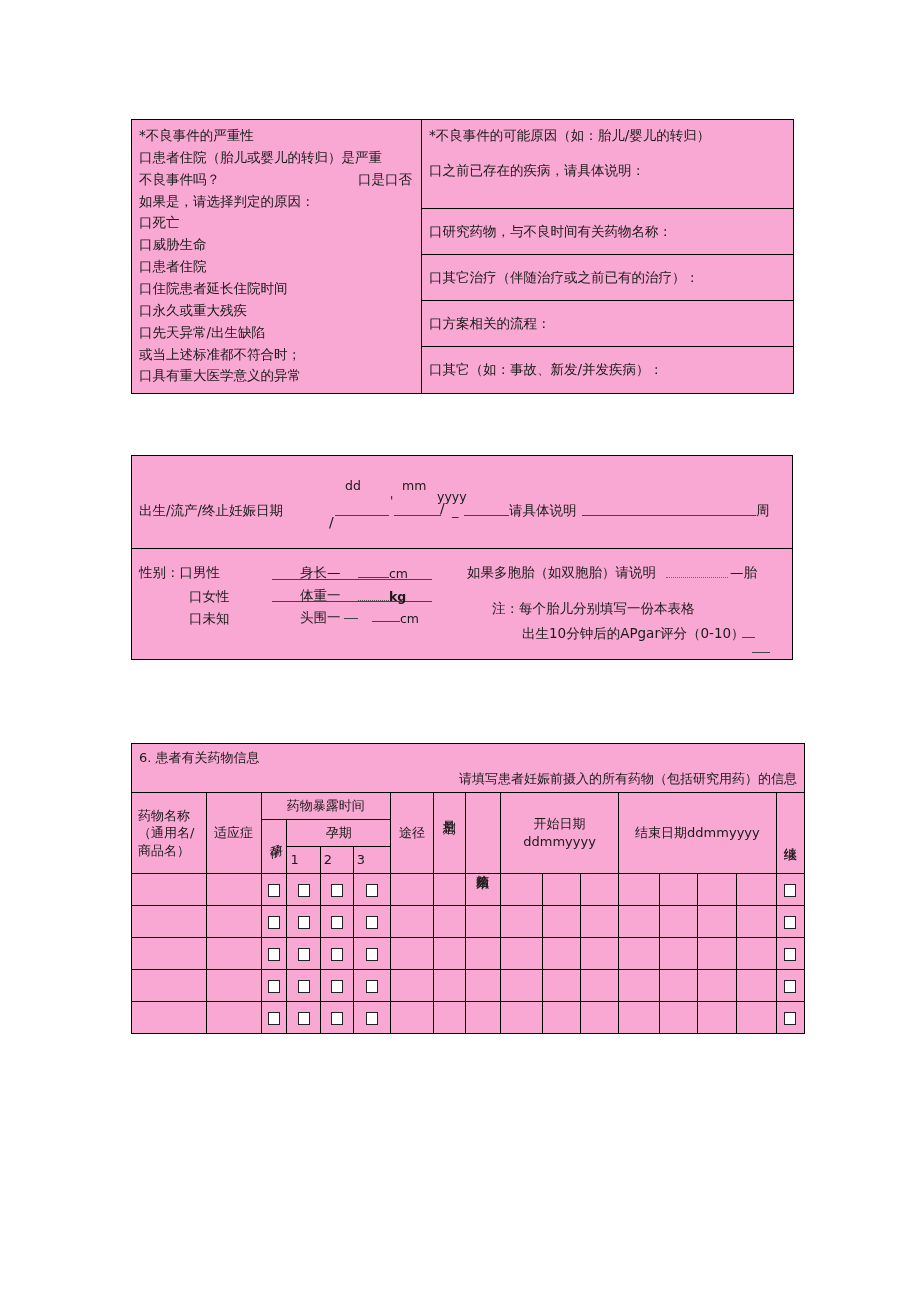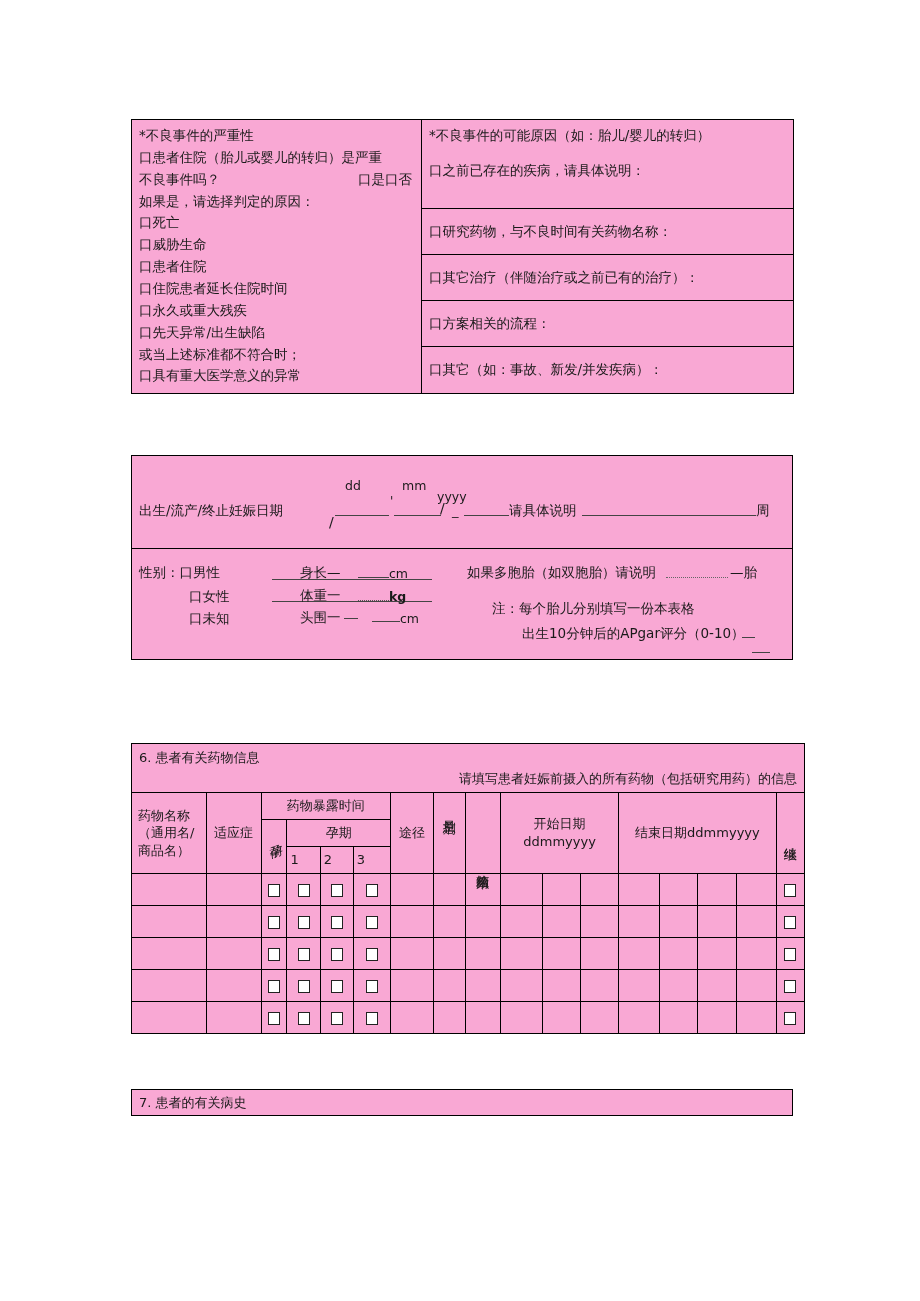--- a/index.html
+++ b/index.html
@@ -404,23 +404,14 @@
       <td></td>
       <td></td>
       <td></td>
       <td></td>
       <td></td>
       <td><span class="cbx"></span></td>
     </tr>
   </tbody>
     </table>
 
-  <table class="tbl" id="t4">
-    <tbody>
-        <tr>
-      <td>
-        <div class="pad"><span>7. 患者的有关病史</span></div>
-      </td>
-    </tr>
-  </tbody>
-    </table>
 
 </div>
 
 </body></html>

